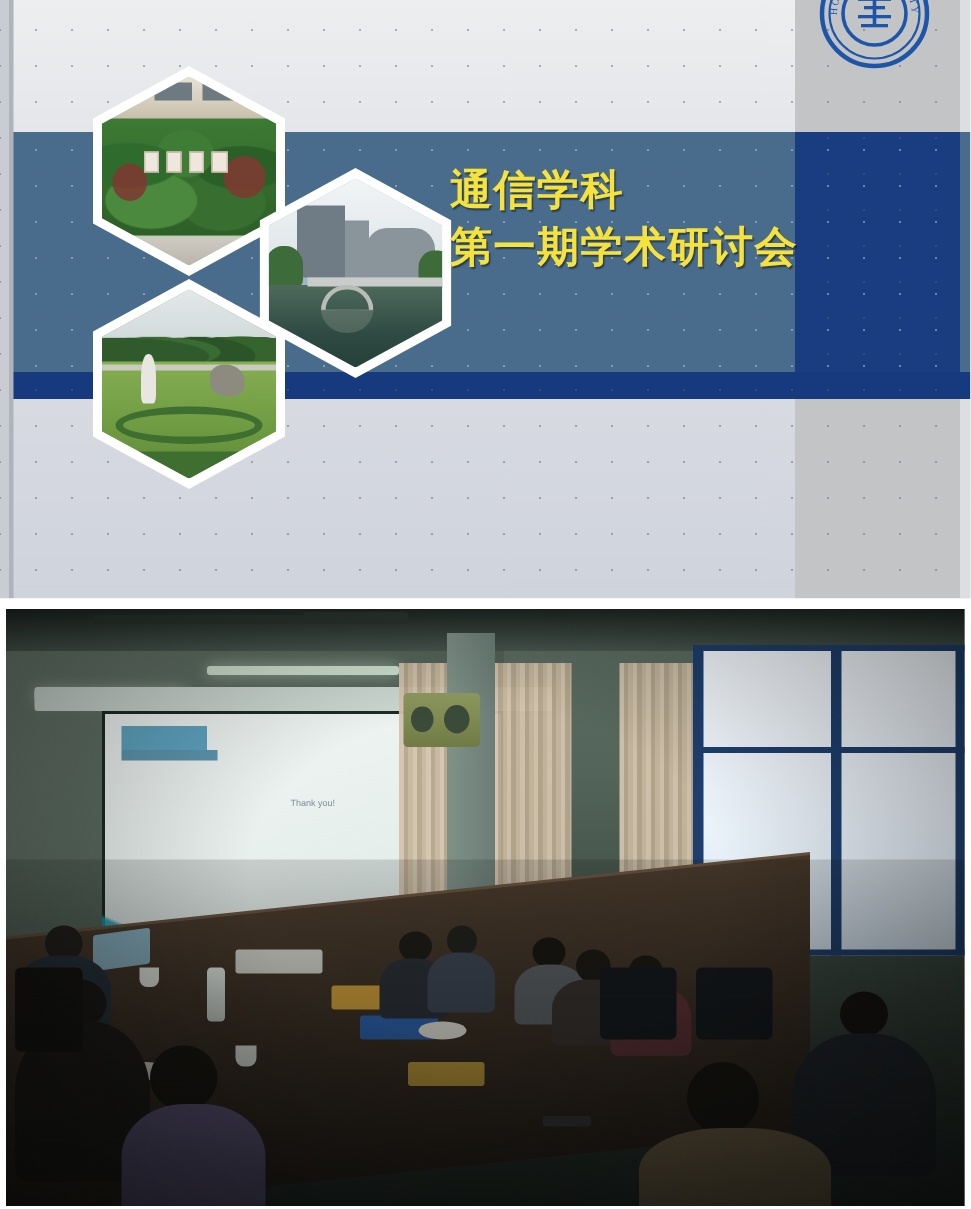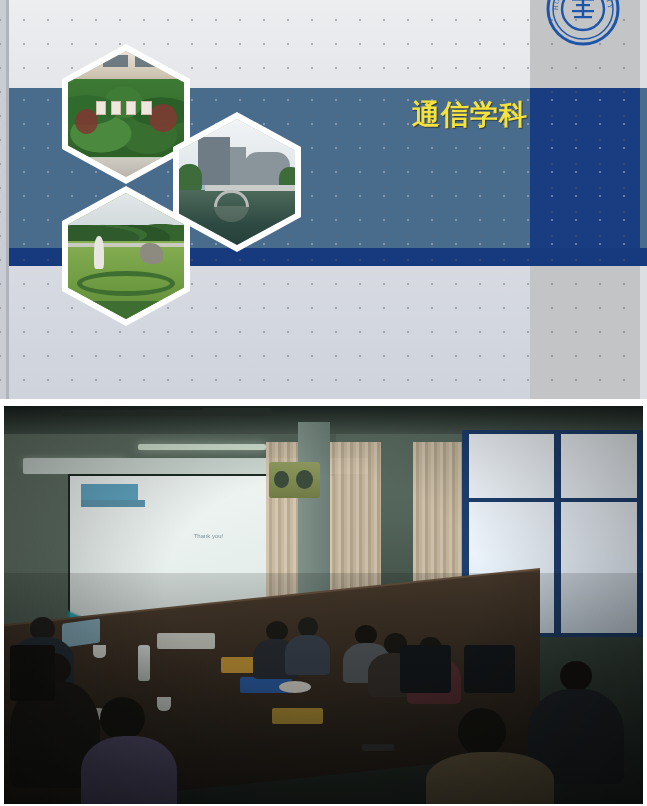--- a/index.html
+++ b/index.html
@@ -170,23 +170,22 @@
   .ap-lawn { position:absolute; left:0; bottom:0; width:100%; height:62%;
              background:linear-gradient(180deg,#86ae52 0%,#6f9b42 55%,#5f8a38 100%); }
   .ap-hedge { position:absolute; background:#3f6e31; border-radius:50%; }
   .ap-statue { position:absolute; background:#e8e6e0; border-radius:45% 45% 18% 18%; }
   .ap-rock { position:absolute; background:#8d8a80; border-radius:40% 55% 35% 45%; }
   .ap-path { position:absolute; background:#c9cbbf; }
 
   
   .title-block {
     position: absolute;
-    left: 300px; top: 96px;
+    left: 300px; top: 108px;
     width: 340px;
-    text-align: center;
   }
   .title-line {
     color: #f5e23c;
     font-family: "DejaVu Serif", "Liberation Serif", serif;
     font-weight: bold;
     font-size: 28px;
     line-height: 38px;
     letter-spacing: 1px;
     text-shadow: 1px 1px 1px rgba(0,0,0,0.45);
     white-space: nowrap;
@@ -359,20 +358,21 @@
           <div class="ap-statue" style="left:22%;top:34%;width:9%;height:26%;"></div>
           <div class="ap-rock" style="left:62%;top:40%;width:20%;height:16%;"></div>
           <div class="ap-hedge" style="left:8%;top:62%;width:84%;height:20%;background:transparent;border:5px solid #3f6e31;"></div>
           <div class="ap-hedge" style="left:-4%;top:86%;width:108%;height:14%;border-radius:8px;"></div>
         </div>
       </div>
     </div>
 
     <div class="title-block">
       <div class="title-line">通信学科</div>
+      <div class="title-line">第一期学术研讨会</div>
     </div>
 
 
     <div class="seal">
       <svg width="74" height="74" viewBox="0 0 74 74" aria-hidden="true">
         <circle cx="37" cy="37" r="35" fill="none" stroke="#1d55a8" stroke-width="3"></circle>
         <circle cx="37" cy="37" r="30" fill="none" stroke="#1d55a8" stroke-width="1.4"></circle>
         <circle cx="37" cy="37" r="21" fill="none" stroke="#1d55a8" stroke-width="2.4"></circle>
         <g fill="#1d55a8">
           <rect x="26" y="26" width="22" height="2.6"></rect>

